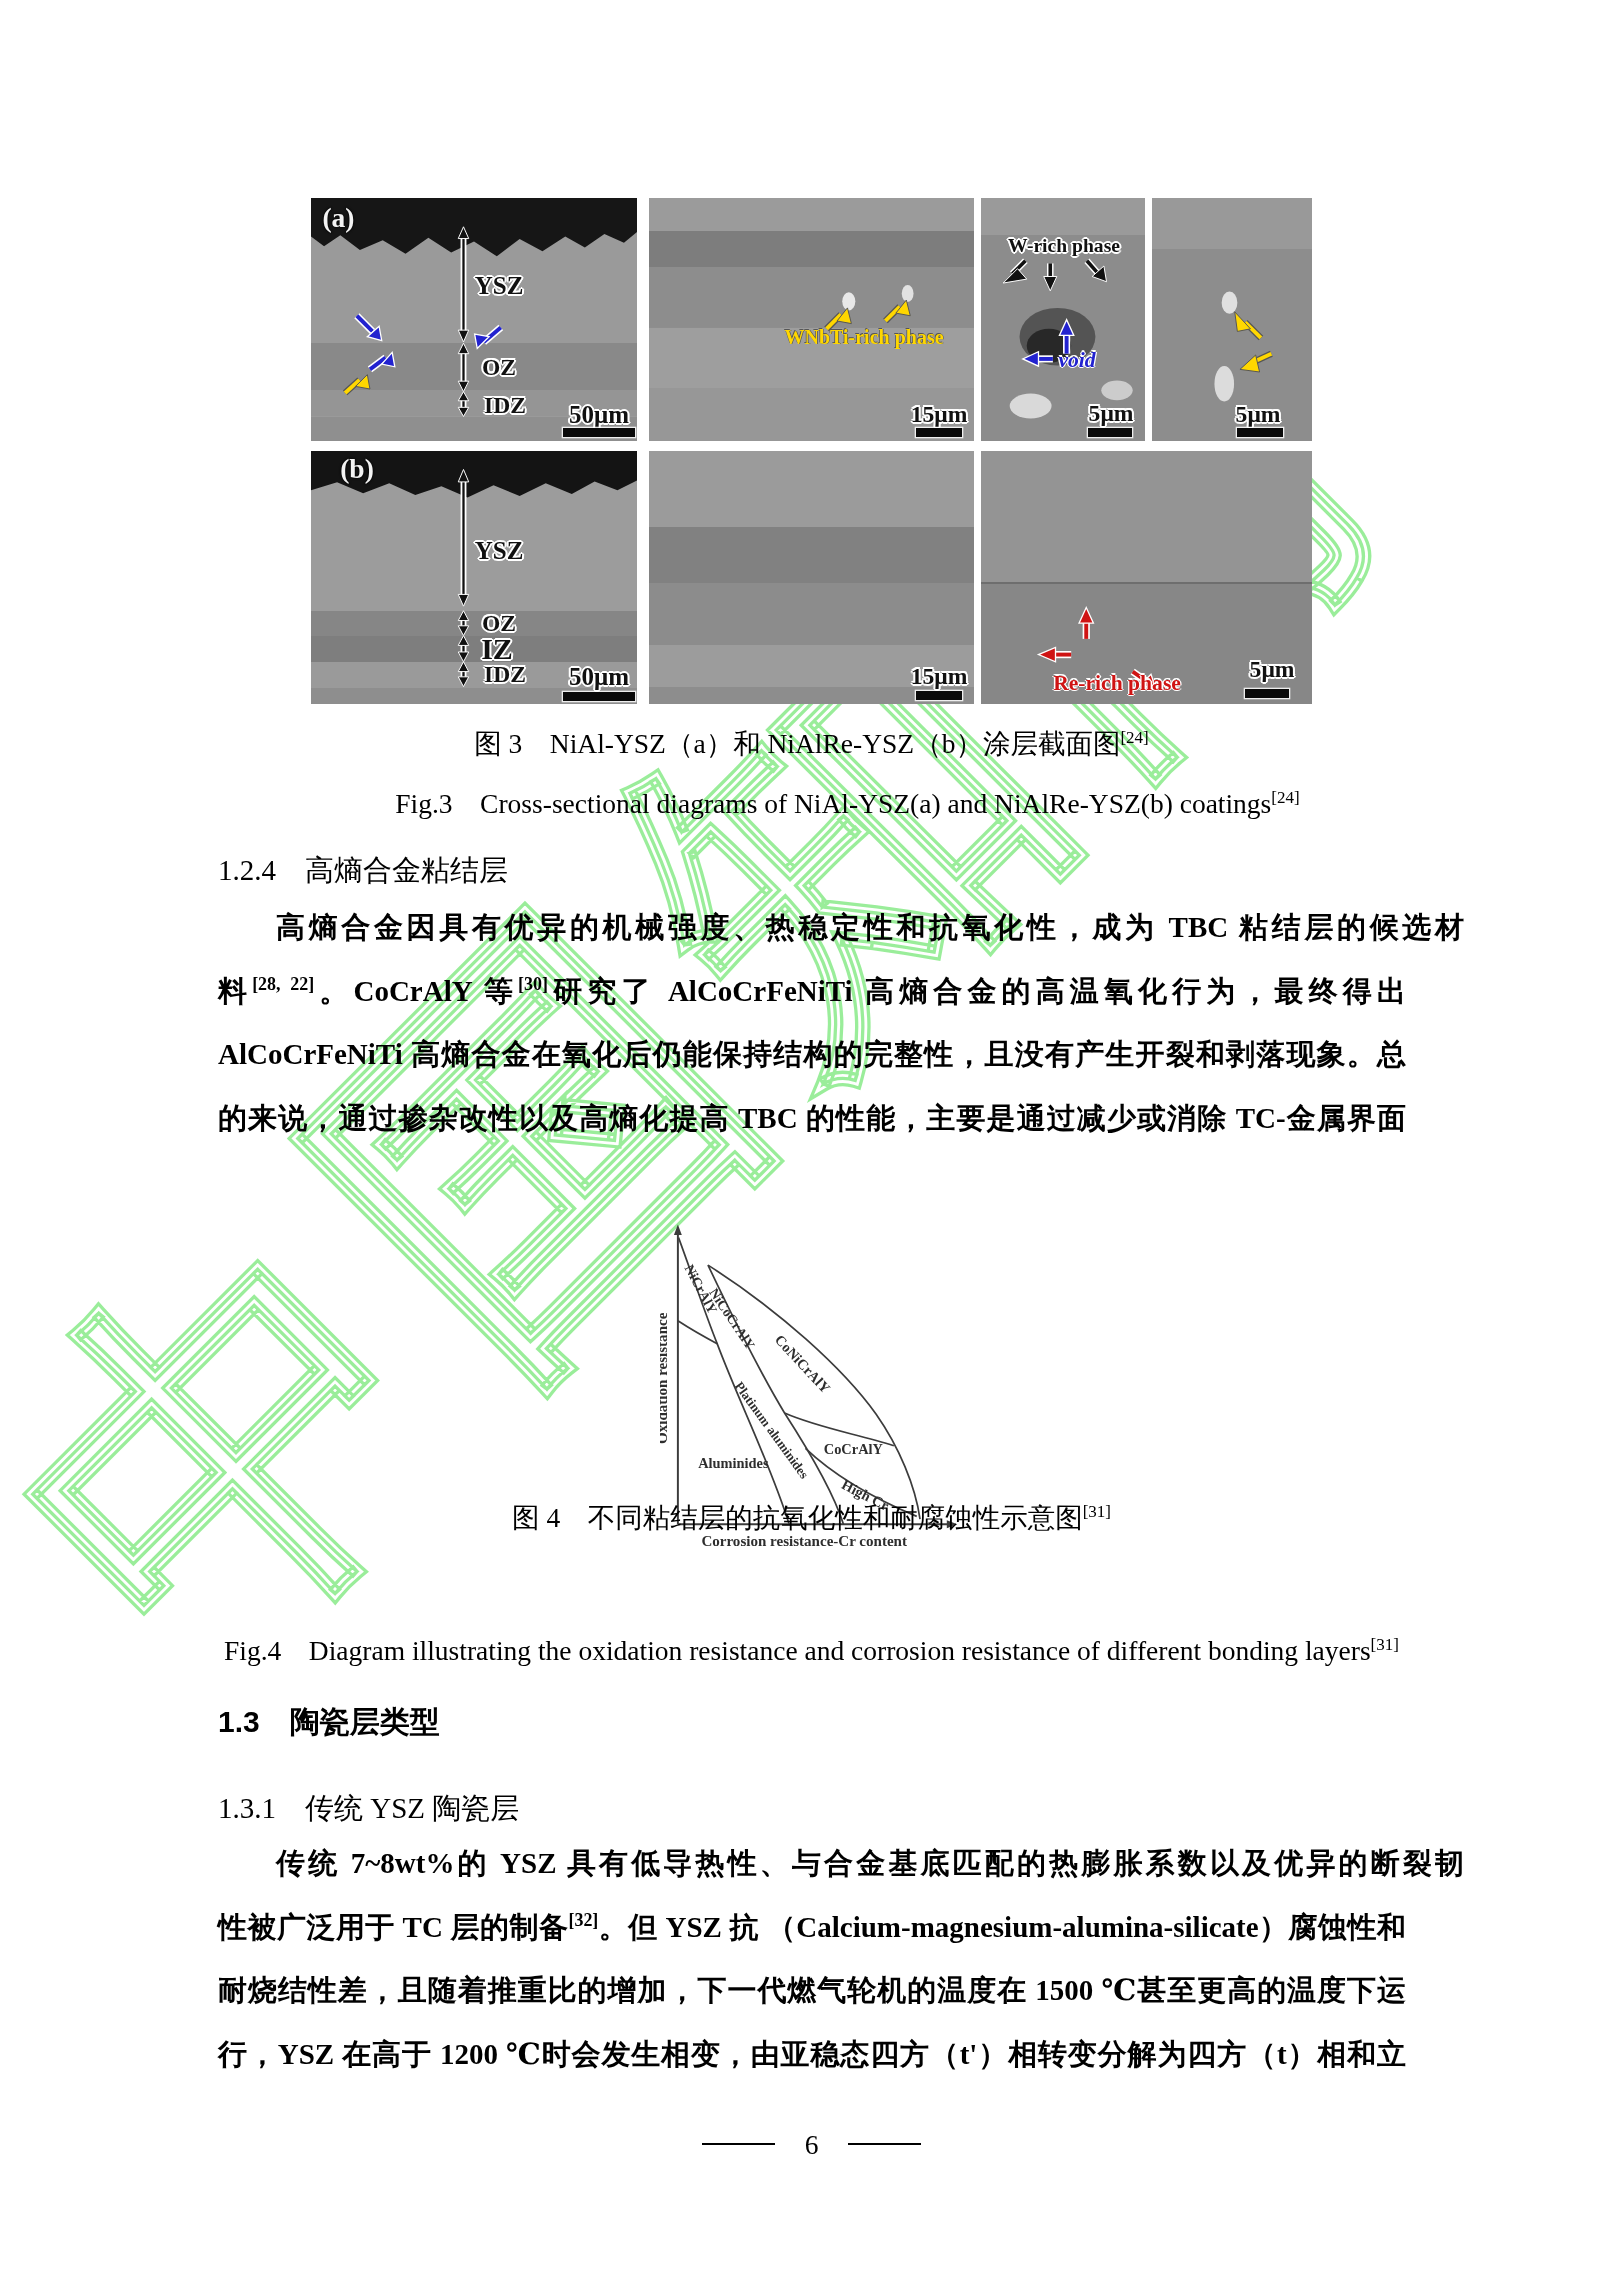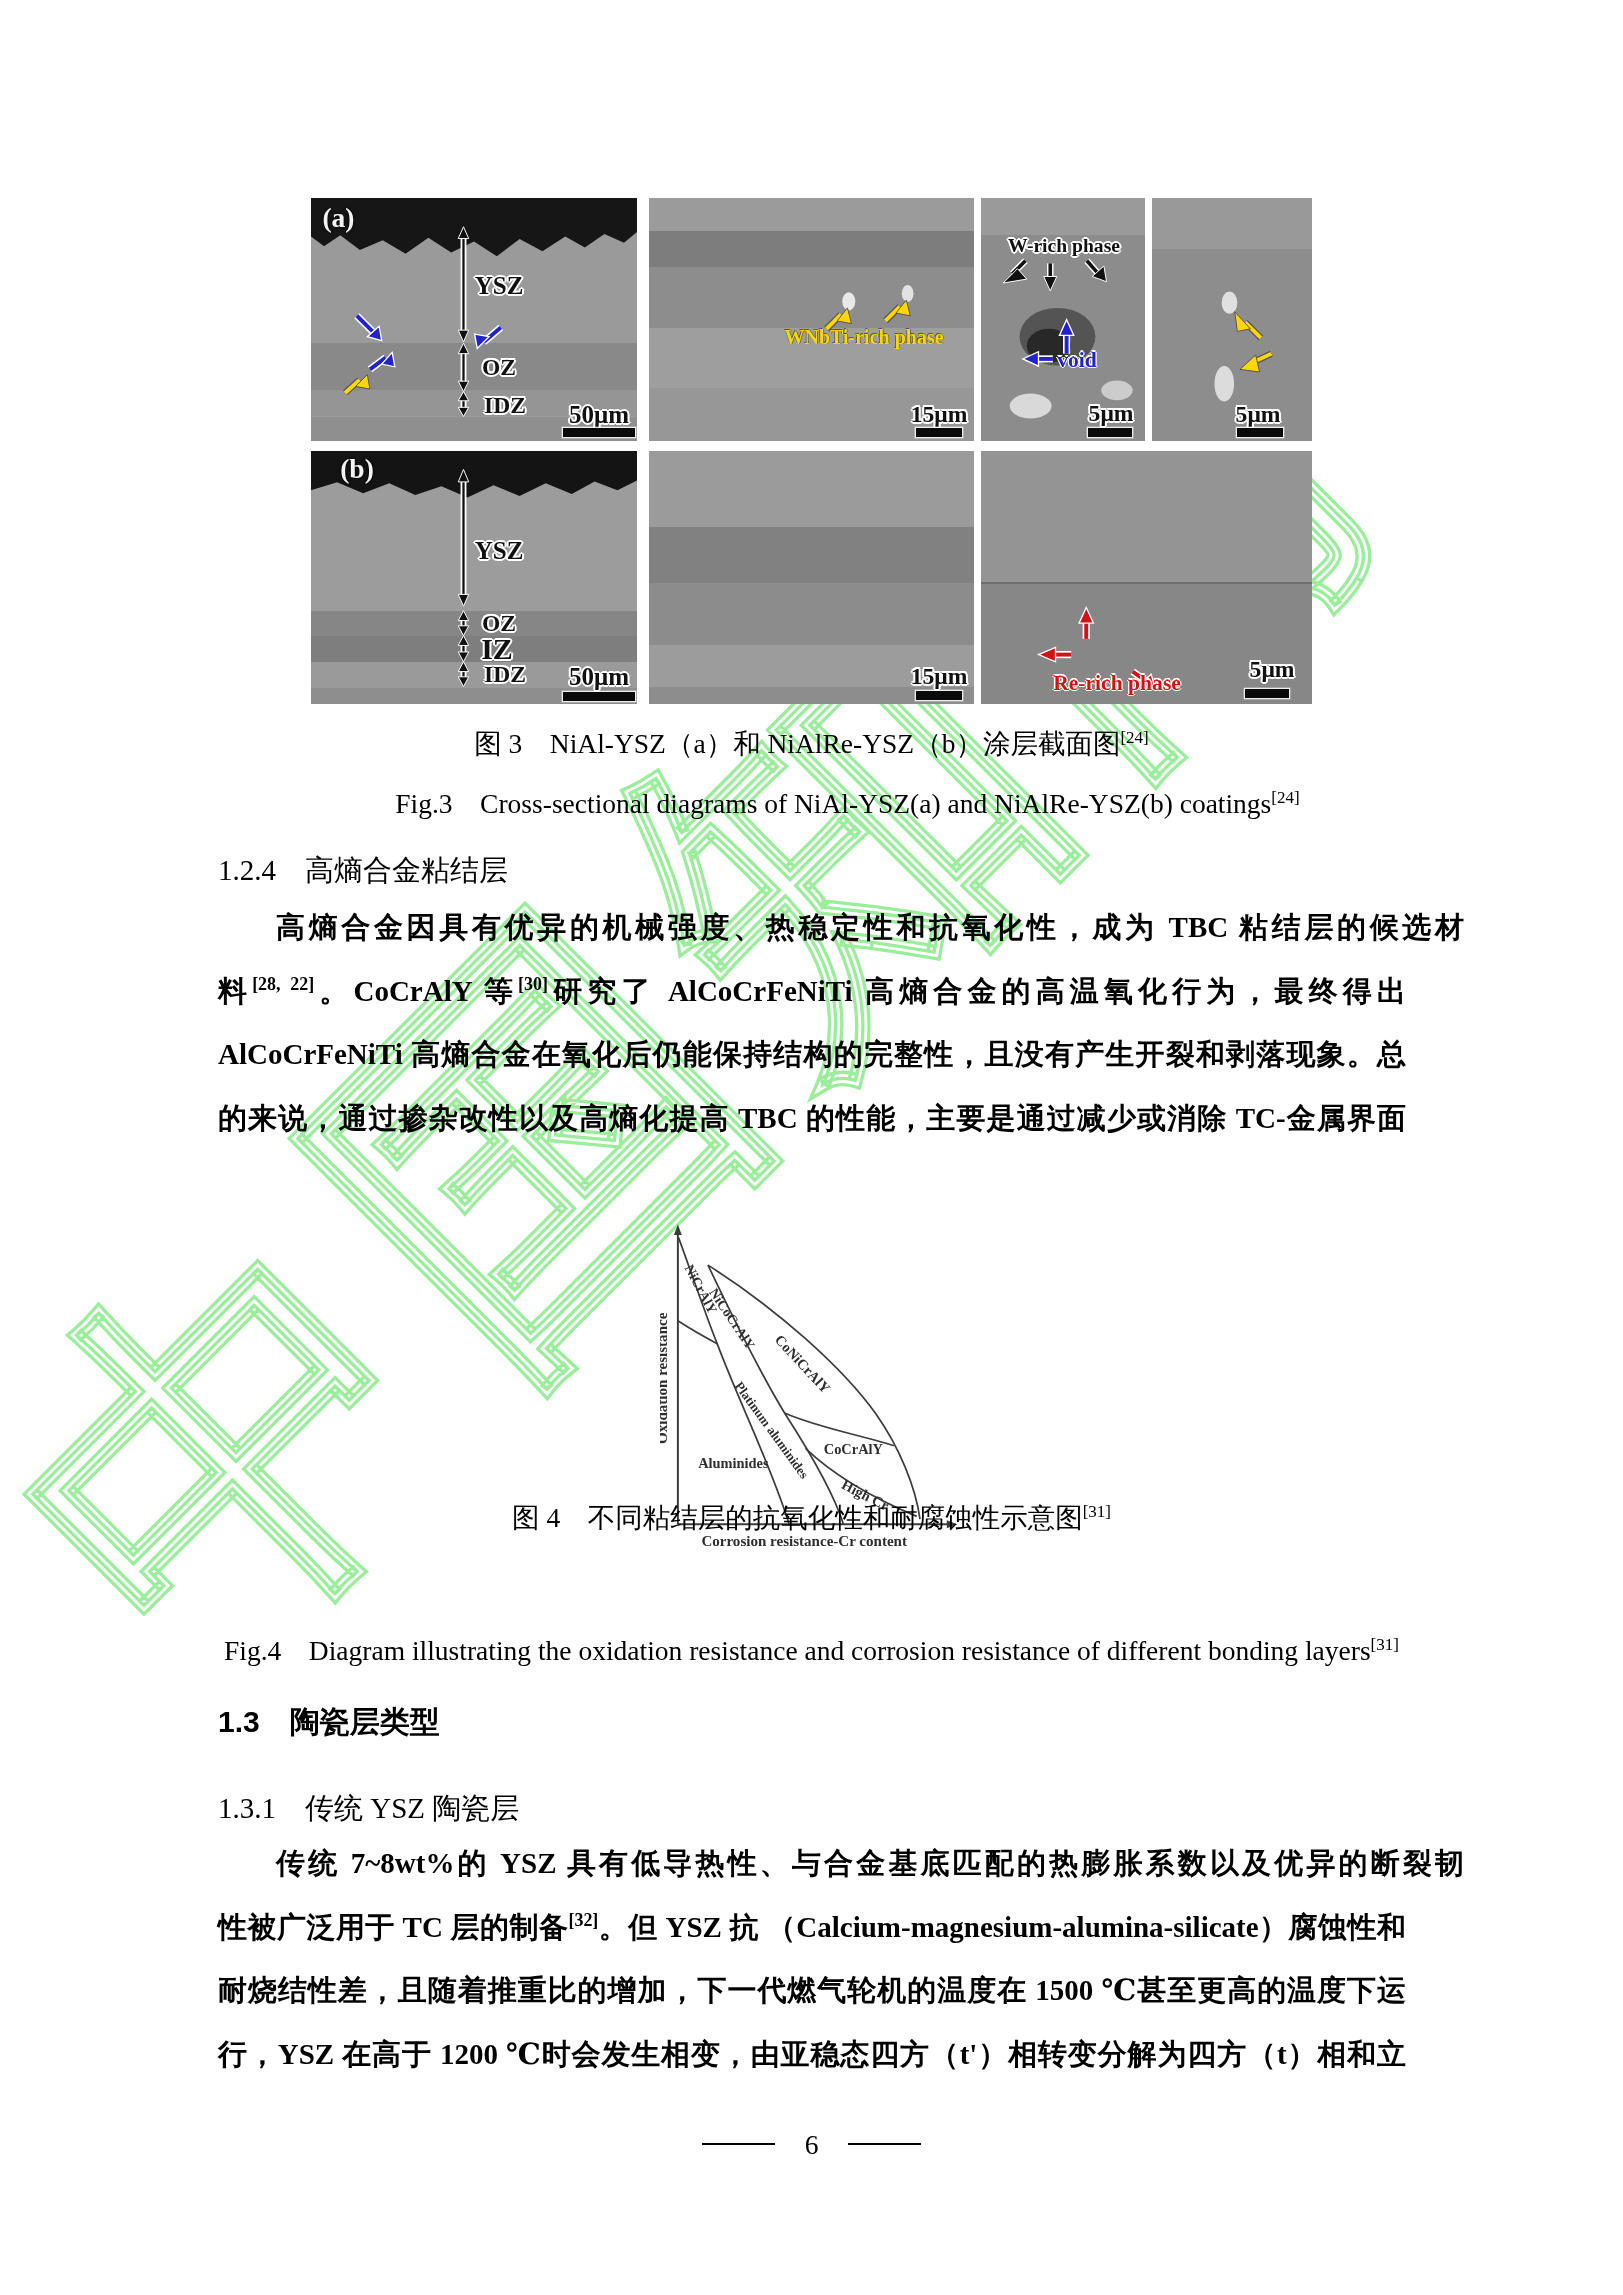--- a/index.html
+++ b/index.html
@@ -257,21 +257,21 @@
     <div class="semlabel outl" style="left:188px;top:169px;font-size:23.6px;">OZ</div>
     <div class="semlabel outl" style="left:194px;top:207px;font-size:23.6px;">IDZ</div>
     <div class="semlabel outl" style="left:288px;top:217px;font-size:25px;">50μm</div>
     <div class="sbar" style="left:252px;top:230px;width:72px;height:8.5px;"></div>
 
     <div class="semlabel ylbl" style="left:553px;top:139px;font-size:20px;">WNbTi-rich phase</div>
     <div class="semlabel outl" style="left:628px;top:216px;font-size:23.6px;">15μm</div>
     <div class="sbar" style="left:605px;top:230px;width:46px;height:8.5px;"></div>
 
     <div class="semlabel outl" style="left:753px;top:48px;font-size:19.6px;">W-rich phase</div>
-    <div class="semlabel blbl" style="left:766px;top:162px;font-size:21.6px;">void</div>
+    <div class="semlabel blbl" style="left:766px;top:162px;font-size:21.6px;font-style:italic;">void</div>
     <div class="semlabel outl" style="left:800px;top:215px;font-size:23.6px;">5μm</div>
     <div class="sbar" style="left:777px;top:230px;width:44px;height:8.5px;"></div>
 
     <div class="semlabel outl" style="left:947px;top:216px;font-size:23.6px;">5μm</div>
     <div class="sbar" style="left:926px;top:230px;width:46px;height:8.5px;"></div>
 
     <div class="semlabel wlbl" style="left:46px;top:271px;font-size:27.5px;">(b)</div>
     <div class="semlabel outl" style="left:188px;top:353px;font-size:25px;">YSZ</div>
     <div class="semlabel outl" style="left:188px;top:425px;font-size:23.6px;">OZ</div>
     <div class="semlabel outl" style="left:186px;top:451px;font-size:30px;">IZ</div>

